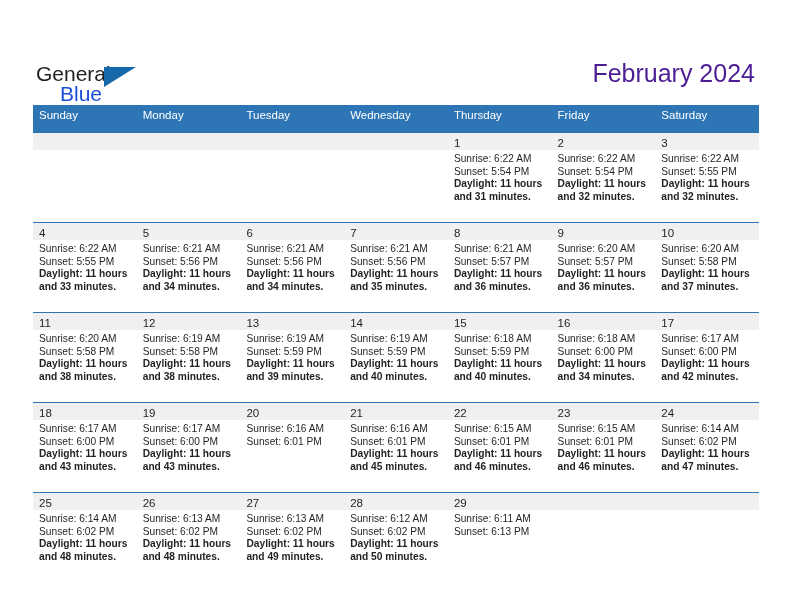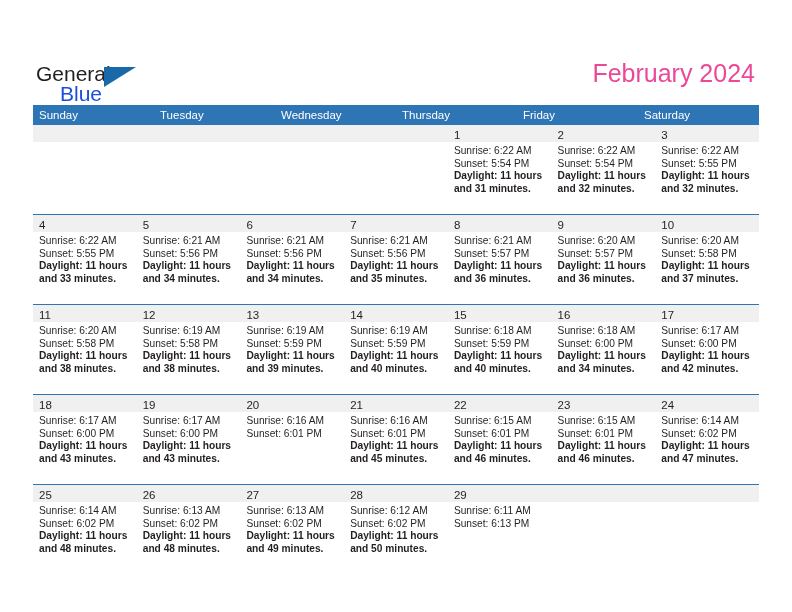--- a/index.html
+++ b/index.html
@@ -63,21 +63,21 @@
     width: 0;
     height: 0;
     border-left: 32px solid #1769aa;
     border-bottom: 20px solid transparent;
   }
   .title {
     position: absolute;
     right: 37px;
     top: 32px;
     font-size: 25px;
-    color: #ec4899;
+    color: #4c1d95;
     text-align: right;
     white-space: nowrap;
   }
   .subtitle {
     position: absolute;
     right: 37px;
     top: 76px;
     font-size: 13.5px;
     color: #737373;
     text-align: right;
@@ -87,21 +87,21 @@
   
   .calendar {
     position: absolute;
     left: 33px;
     top: 105px;
     width: 726px;
   }
   .dow-row {
     display: flex;
     background: #2e75b6;
-    height: 20px;
+    height: 28px;
   }
   .dow {
     flex: 1 1 0;
     color: #ffffff;
     font-size: 11.5px;
     line-height: 20px;
     padding-left: 6px;
     box-sizing: border-box;
     white-space: nowrap;
   }
@@ -159,20 +159,21 @@
       <span class="logo-triangle"></span>
       <span class="logo-blue">Blue</span>
     </div>
     <div class="title">February 2024</div>
     <div class="subtitle">San Celestio, Calabarzon, Philippines</div>
   </div>
 
   <div class="calendar">
     <div class="dow-row" id="dow-row">
         <div class="dow">Sunday</div>
+        <div class="dow">Monday</div>
         <div class="dow">Tuesday</div>
         <div class="dow">Wednesday</div>
         <div class="dow">Thursday</div>
         <div class="dow">Friday</div>
         <div class="dow">Saturday</div>
       </div>
     <div id="weeks-container">
         <div class="week">
           <div class="cell empty">
             <div class="daynum-band"><span class="daynum"></span></div>

